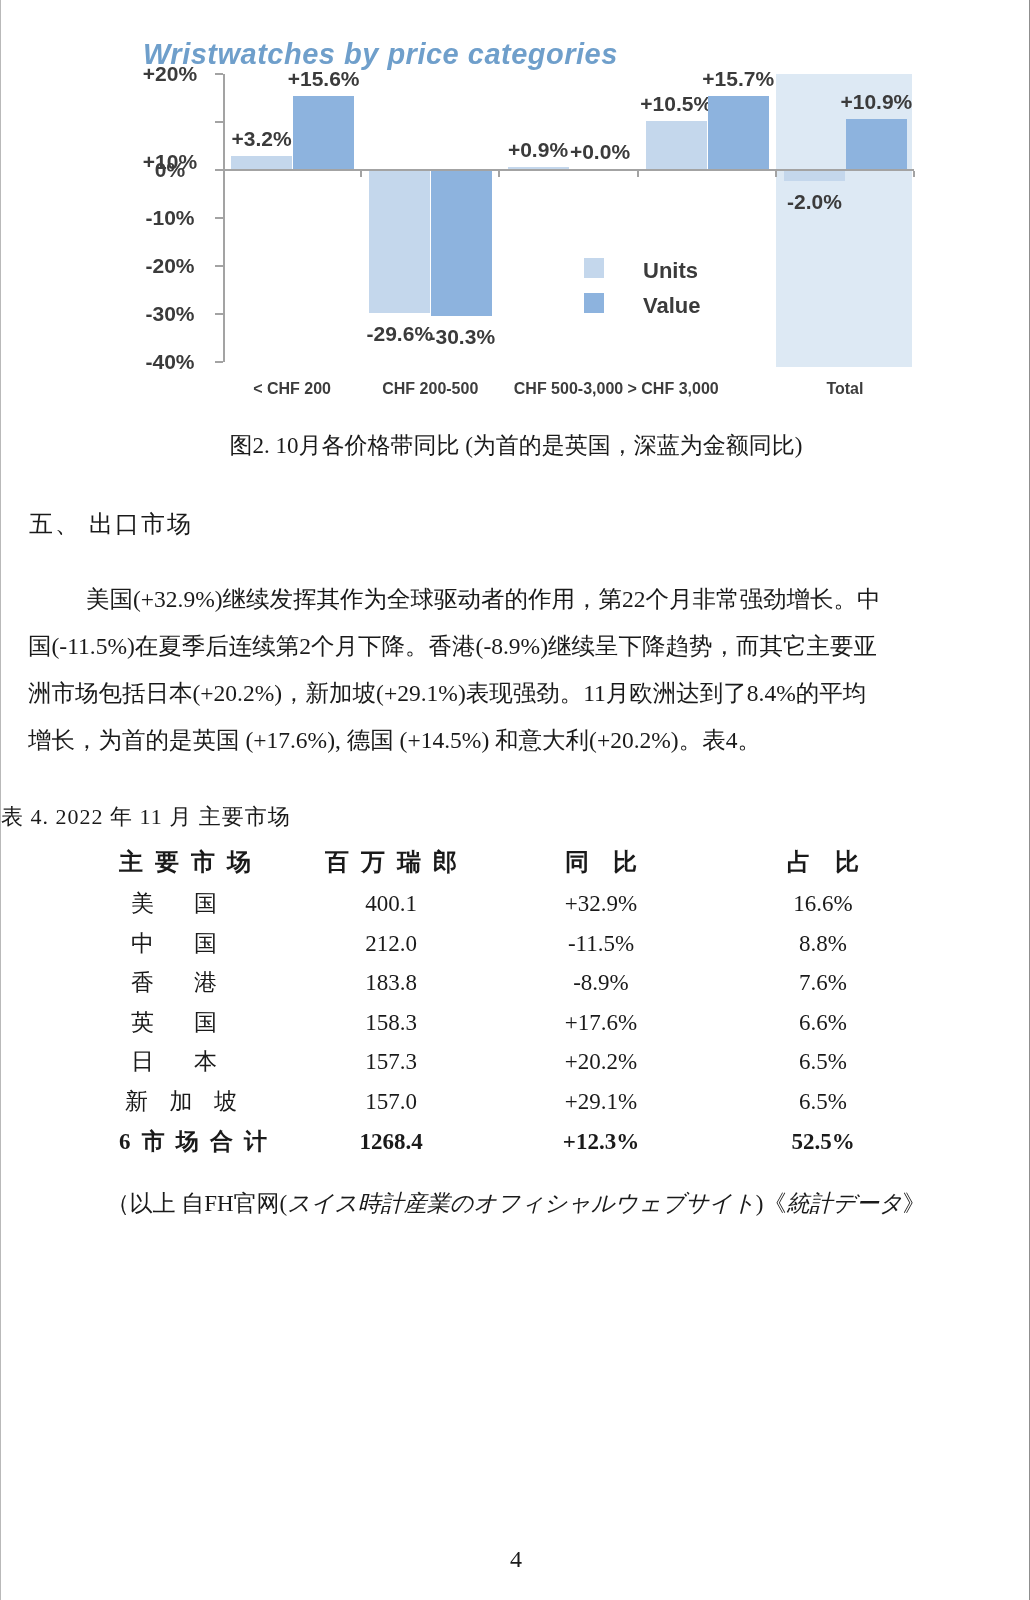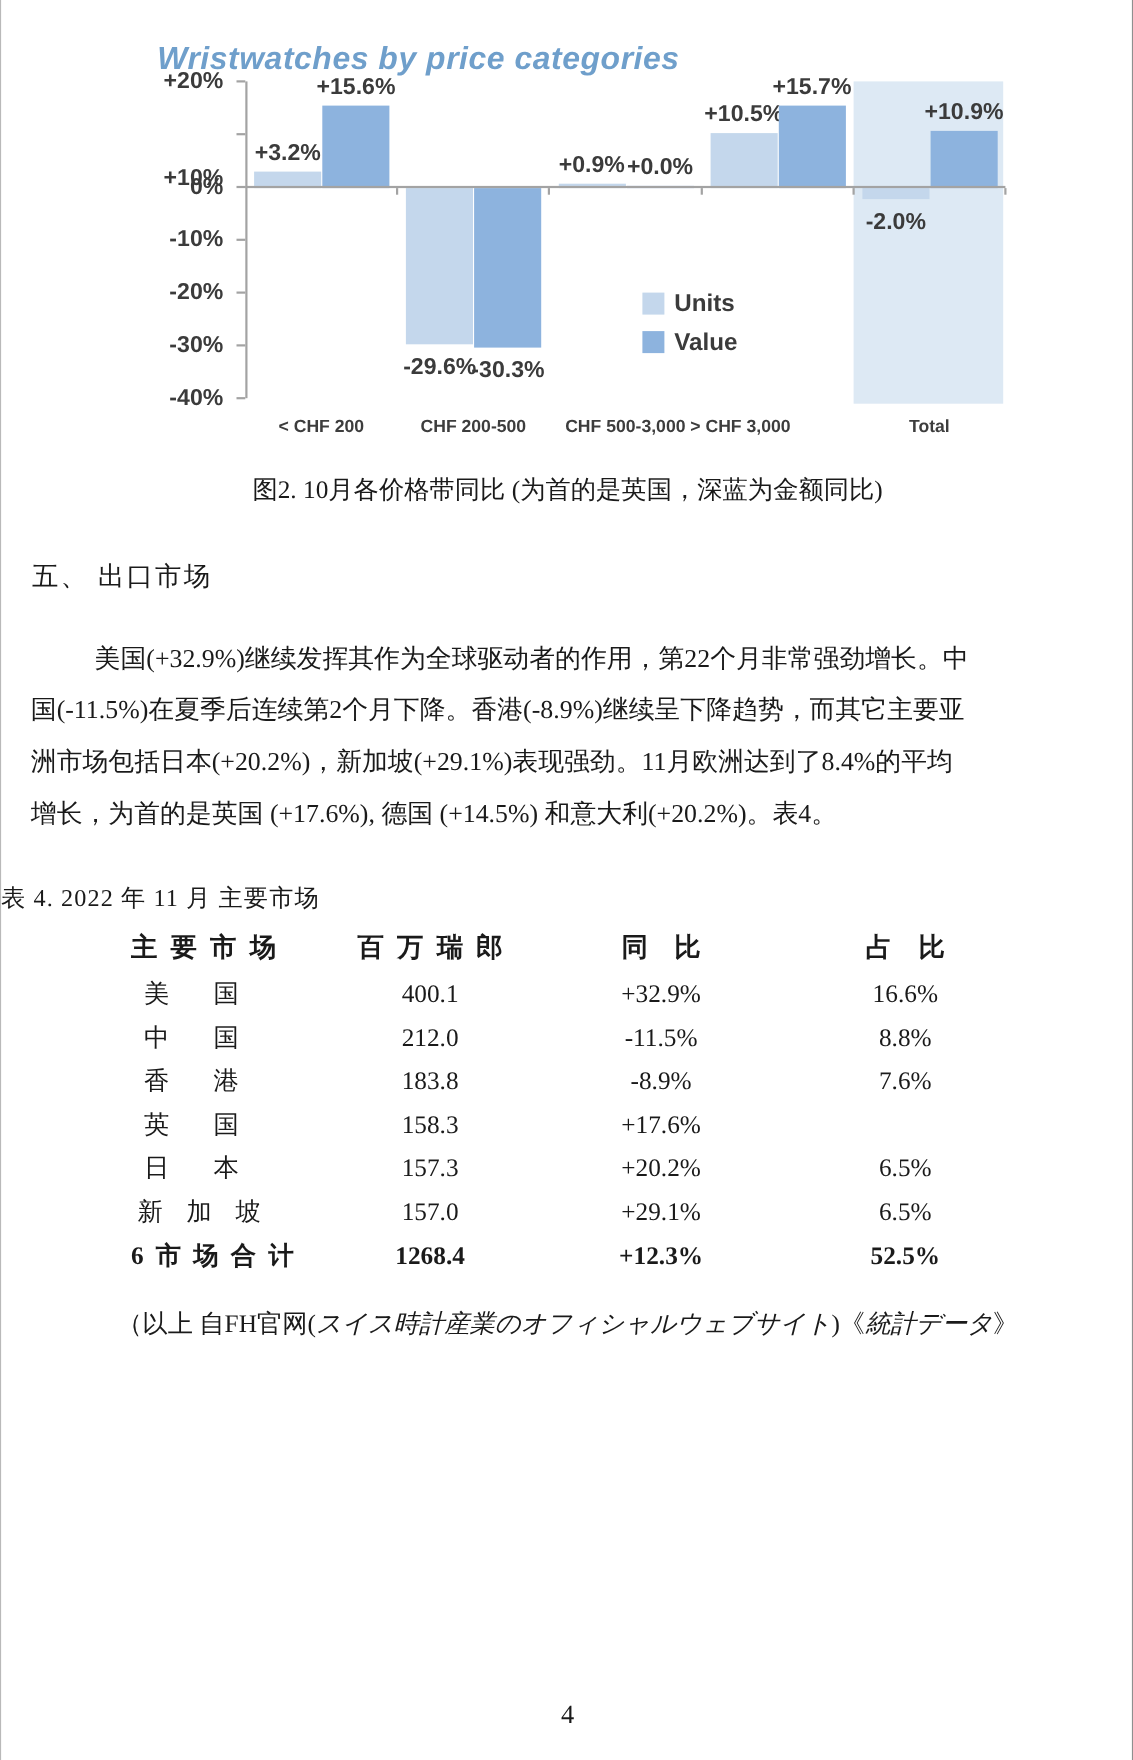--- a/index.html
+++ b/index.html
@@ -5,25 +5,25 @@
   html,body{margin:0;padding:0;background:#fff;}
   .page{
     position:relative;width:1030px;height:1600px;background:#ffffff;overflow:hidden;
     box-sizing:border-box;border-left:1px solid #b9b9b9;border-right:1px solid #8f8f8f;
     font-family:"Liberation Serif","DejaVu Serif",serif;color:#1a1a1a;
   }
   
   .chart{position:absolute;left:0;top:0;width:1030px;height:420px;font-family:"Liberation Sans","DejaVu Sans",sans-serif;}
   .chart-title{position:absolute;left:142px;top:6px;font-size:29px;font-style:italic;font-weight:bold;letter-spacing:0.5px;}
   .abs{position:absolute;}
-  .ytick-label{position:absolute;width:66px;text-align:right;font-size:21px;font-weight:bold;color:#3b3b3b;line-height:26px;}
+  .ytick-label{position:absolute;width:66px;text-align:center;font-size:21px;font-weight:bold;color:#3b3b3b;line-height:26px;}
   .cat-label{position:absolute;top:380px;text-align:center;font-size:16px;font-weight:bold;color:#3d3d3d;}
   .bar-label{position:absolute;width:96px;text-align:center;font-size:21px;font-weight:bold;color:#3b3b3b;line-height:26px;white-space:nowrap;}
   .legend{position:absolute;left:583px;top:258px;}
-  .legend-item{display:flex;align-items:center;height:35px;}
+  .legend-item{display:flex;align-items:flex-start;height:35px;gap:30px;}
   .legend-swatch{width:20px;height:20px;margin-right:9px;}
   .legend-label{font-size:22px;font-weight:bold;color:#3b3b3b;}
   
   .fig-caption{position:absolute;left:0;top:430px;width:1030px;text-align:center;font-size:23px;}
   .sec-heading{position:absolute;left:28px;top:508px;font-size:24px;letter-spacing:2px;}
   .body-par{position:absolute;left:27px;top:576px;width:978px;font-size:23.5px;line-height:47px;
     white-space:pre-line;text-indent:58px;}
   
   .tbl-title{position:absolute;left:0;top:802px;width:1030px;text-align:left;font-size:22px;letter-spacing:1px;}
   .mtable{position:absolute;left:100px;top:840px;width:800px;}
@@ -143,20 +143,21 @@
       <div class="trow">
         <div class="tc c1"><div class="jspread" style="width: 86px; margin-left: 12px;">香港</div></div>
         <div class="tc c2">183.8</div>
         <div class="tc c3">-8.9%</div>
         <div class="tc c4">7.6%</div>
       </div>
       <div class="trow">
         <div class="tc c1"><div class="jspread" style="width: 86px; margin-left: 12px;">英国</div></div>
         <div class="tc c2">158.3</div>
         <div class="tc c3">+17.6%</div>
+        <div class="tc c4">6.6%</div>
       </div>
       <div class="trow">
         <div class="tc c1"><div class="jspread" style="width: 86px; margin-left: 12px;">日本</div></div>
         <div class="tc c2">157.3</div>
         <div class="tc c3">+20.2%</div>
         <div class="tc c4">6.5%</div>
       </div>
       <div class="trow">
         <div class="tc c1"><div class="jspread" style="width: 112px; margin-left: 6px;">新加坡</div></div>
         <div class="tc c2">157.0</div>

